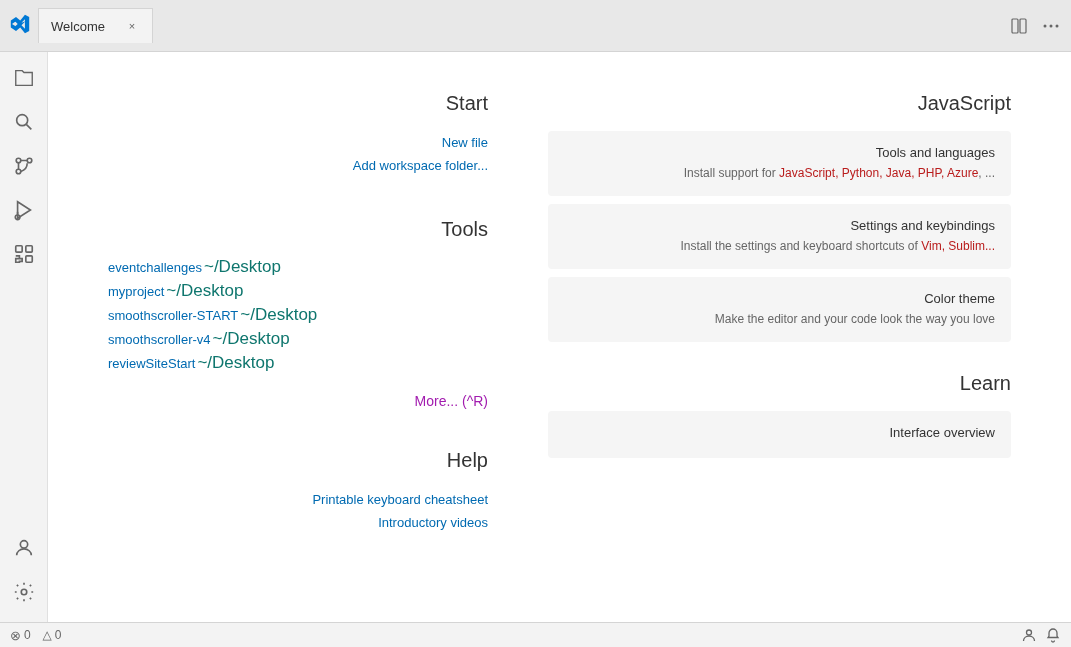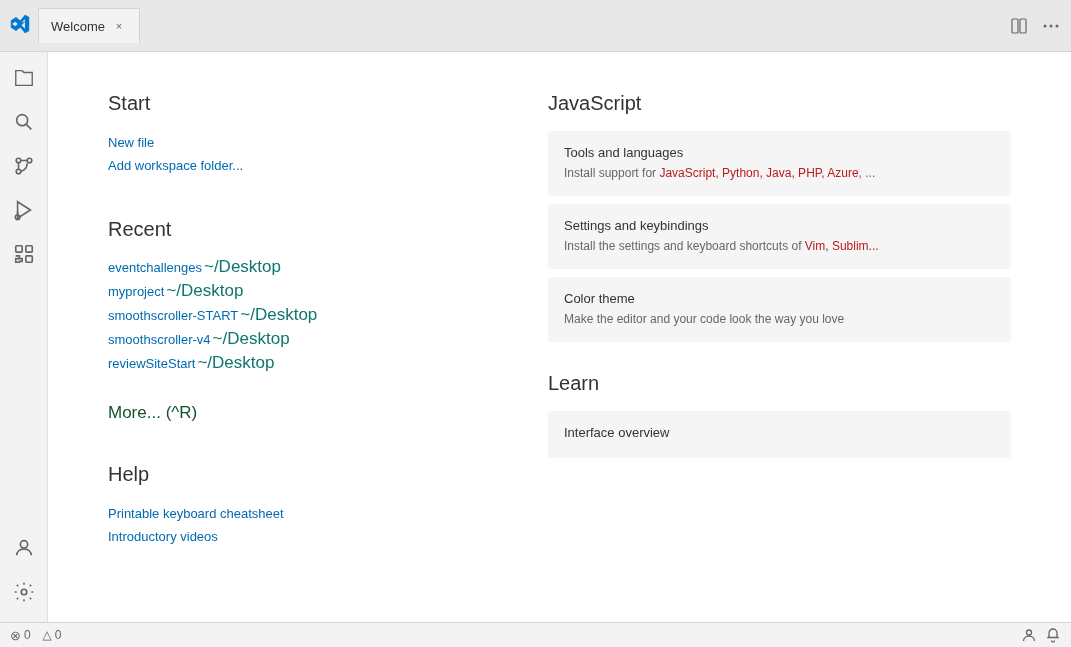--- a/index.html
+++ b/index.html
@@ -32,21 +32,21 @@
     }
     .vscode-logo {
       width: 20px;
       height: 20px;
       color: #0078d4;
       flex-shrink: 0;
     }
     .tab {
       display: flex;
       align-items: center;
-      gap: 6px;
+      gap: 19px;
       background: #f3f3f3;
       padding: 6px 12px;
       border-radius: 0;
       font-size: 13px;
       color: #333;
       height: 35px;
       border-top: 1px solid #d4d4d4;
       border-left: 1px solid #d4d4d4;
       border-right: 1px solid #d4d4d4;
       position: relative;
@@ -111,20 +111,21 @@
     .activity-item svg { width: 22px; height: 22px; }
     .activity-spacer { flex: 1; }
 
     
     .content-area {
       flex: 1;
       background: #ffffff;
       overflow-y: auto;
       display: flex;
       flex-direction: column;
+      text-align: right;
     }
 
     .welcome-content {
       display: flex;
       gap: 60px;
       padding: 40px 60px;
       flex: 1;
     }
 
     .left-column {
@@ -166,24 +167,24 @@
       font-size: 13px;
       text-decoration: none;
     }
     .recent-path {
       color: #0f766e;
       font-size: 17px;
     }
 
     .more-link {
       display: inline-block;
-      color: #14532d;
-      margin-top: 18px;
-      cursor: pointer;
-      font-size: 17px;
+      color: #a21caf;
+      margin-top: 8px;
+      cursor: pointer;
+      font-size: 14px;
     }
 
     .help-section { margin-top: 40px; }
 
     
     .customize-section { margin-bottom: 30px; }
 
     .card {
       background: #f5f5f5;
       border-radius: 4px;
@@ -341,21 +342,21 @@
 
       <div class="left-column">
 
         <div>
           <div class="section-title">Start</div>
           <a class="link-item">New file</a>
           <a class="link-item">Add workspace folder...</a>
         </div>
 
         <div class="recent-section">
-          <div class="section-title">Recent</div>
+          <div class="section-title">Tools</div>
 
           <div class="recent-item">
             <a class="recent-name">eventchallenges</a>
             <span class="recent-path">~/Desktop</span>
           </div>
           <div class="recent-item">
             <a class="recent-name">myproject</a>
             <span class="recent-path">~/Desktop</span>
           </div>
           <div class="recent-item">

